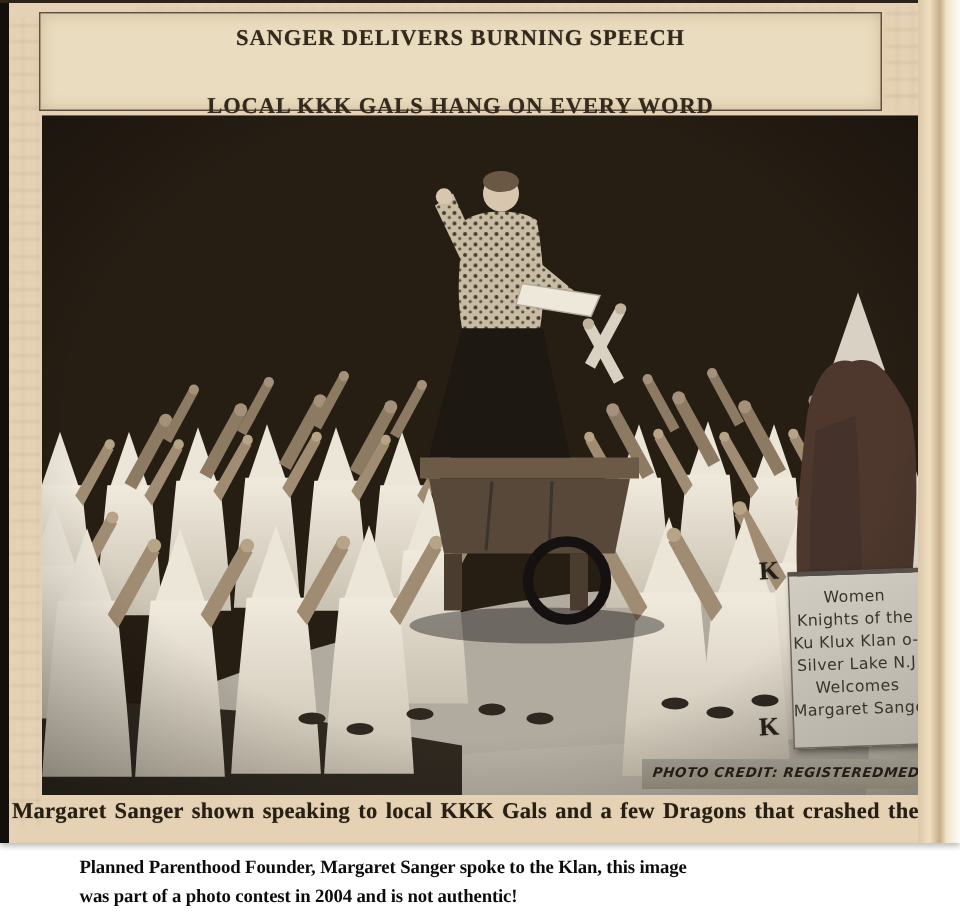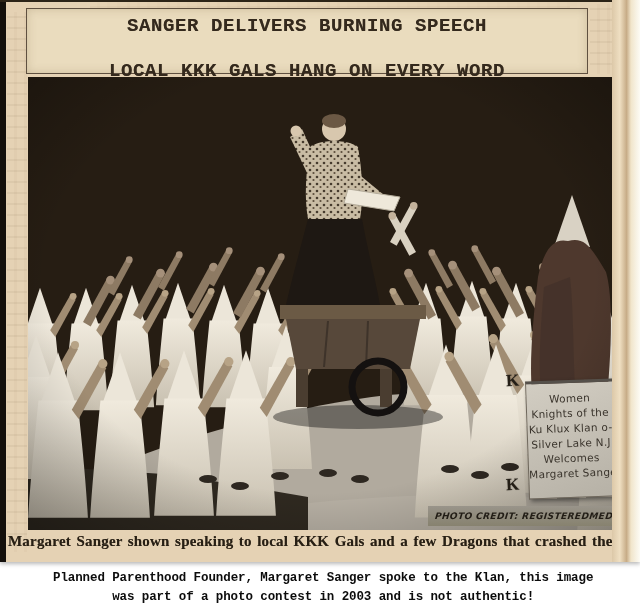--- a/index.html
+++ b/index.html
@@ -29,22 +29,22 @@
   }
   
   .headline-box{
     position:absolute;left:26px;top:8px;width:560px;height:64px;
     background:var(--paper-light,#eadcbe);
     border:1.5px solid #5f5040;
     box-shadow:inset 0 0 10px rgba(120,95,60,.25);
     text-align:center;
   }
   .headline-box .hl{
-    font-family:Liberation Mono, monospace;font-weight:bold;
-    font-size:19px;line-height:29px;letter-spacing:.6px;
+    font-family:Liberation Serif, serif;font-weight:bold;
+    font-size:15px;line-height:29px;letter-spacing:.6px;
     color:var(--headline-ink,#34291d);
     text-shadow:0 0 .6px rgba(52,41,29,.6);
     margin-top:3px;white-space:nowrap;
   }
   
   .photo{
     position:absolute;left:28px;top:77px;width:584px;height:453px;
     background:var(--photo-bg,#261d13);overflow:hidden;
   }
   .photo svg{position:absolute;left:0;top:0;}
@@ -80,24 +80,23 @@
   .caption{
     position:absolute;left:8px;top:533px;width:604px;
     font-family:"Liberation Serif", serif;font-weight:bold;
     font-size:15px;letter-spacing:.2px;word-spacing:1.5px;
     color:var(--caption-ink,#271f14);white-space:nowrap;
     text-shadow:0 0 .5px rgba(39,31,20,.55);
   }
   
   .note{
     position:absolute;left:53px;top:569px;
-    font-family:Liberation Mono, monospace;font-weight:bold;
+    font-family:Liberation Serif, serif;font-weight:bold;
     font-size:12.5px;line-height:18.5px;letter-spacing:-.1px;
     color:var(--note-ink,#0c0c0c);
-    text-align:center;
   }
 </style>
 </head>
 <body>
 
 <div class="clipping">
 
   <div class="bleed" style="left:7px;top:12px;width:20px;height:540px;"></div>
   <div class="bleed" style="left:590px;top:4px;width:46px;height:70px;"></div>
   <div class="bleed" style="left:90px;top:2px;width:480px;height:6px;opacity:.35;"></div>
@@ -254,14 +253,14 @@
 
   <div class="caption">Margaret Sanger shown speaking to local KKK Gals and a few Dragons that crashed the event.</div>
 
   <div class="top-edge"></div>
   <div class="left-edge"></div>
   <div class="right-margin"></div>
 </div>
 
 <div class="note">
   <div>Planned Parenthood Founder, Margaret Sanger spoke to the Klan, this image</div>
-  <div>was part of a photo contest in 2003 and is not authentic!</div>
+  <div>was part of a photo contest in 2004 and is not authentic!</div>
 </div>
 
 </body></html>

